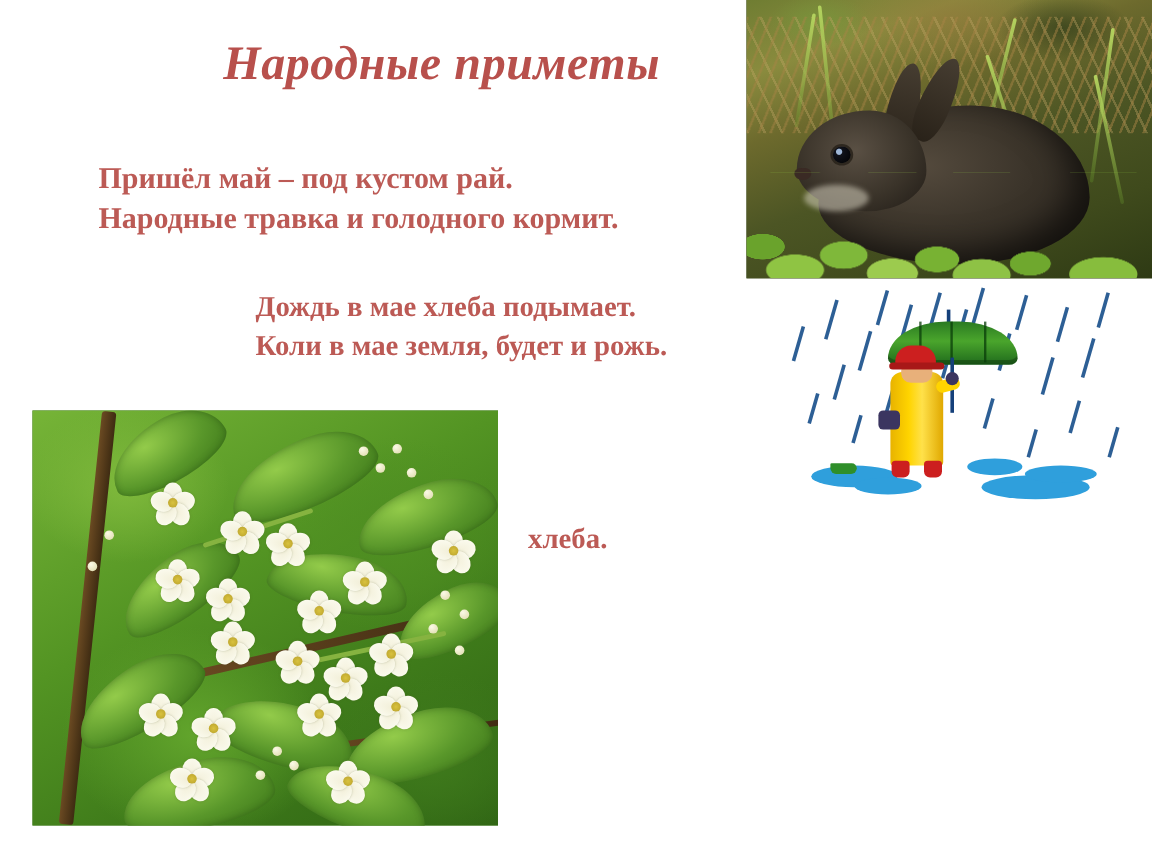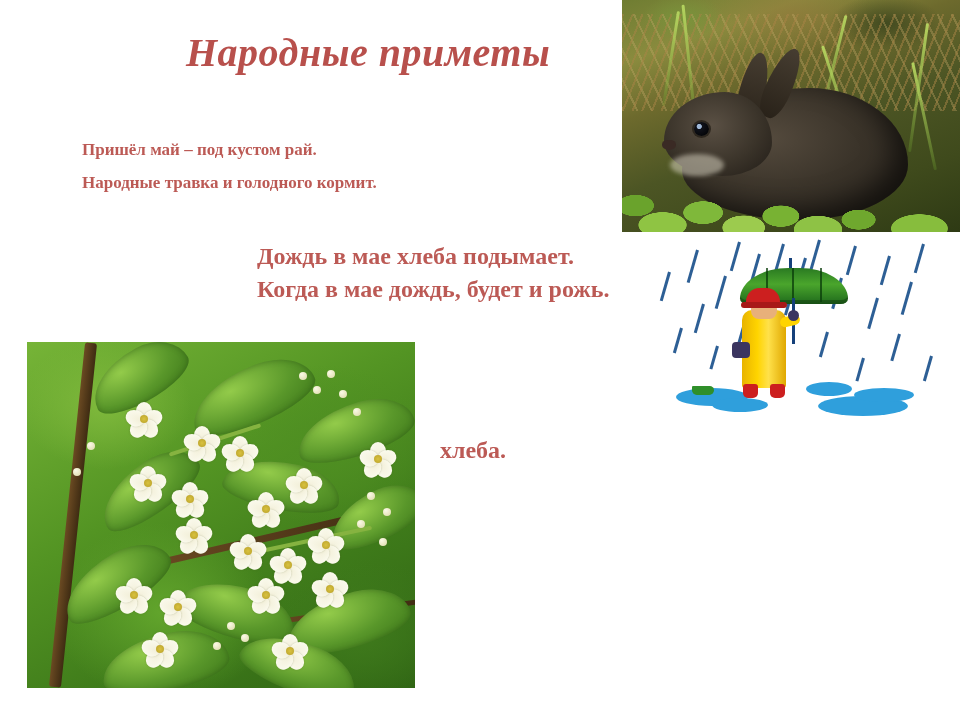--- a/index.html
+++ b/index.html
@@ -40,29 +40,28 @@
     font-weight: bold;
     white-space: nowrap;
   }
   .proverb .line {
     display: block;
   }
 
   #proverb-spring {
     left: 82px;
     top: 133px;
-    font-size: 17px;
+    font-size: 25px;
     line-height: 33px;
   }
   #proverb-rain {
     left: 213px;
     top: 240px;
     font-size: 24px;
     line-height: 33px;
-    margin-left: 44px;
   }
   #proverb-cherry {
     left: 440px;
     top: 432px;
     font-size: 24px;
     line-height: 36px;
   }
 
   
   .photo-hare {
@@ -406,21 +405,21 @@
     <div class="fg-leaves"></div>
   </div>
 
   <div class="proverb" id="proverb-spring">
     <span class="line">Пришёл май – под кустом рай.</span>
     <span class="line">Народные  травка и голодного кормит.</span>
   </div>
 
   <div class="proverb" id="proverb-rain">
     <span class="line">Дождь в мае хлеба подымает.</span>
-    <span class="line">Когда в мае дождь, будет и рожь.</span>
+    <span class="line">Коли в мае земля, будет и рожь.</span>
   </div>
 
   <div class="clip-rain">
     <div class="drop" style="left:10px;  top:34px;  height:30px;"></div>
     <div class="drop" style="left:22px;  top:90px;  height:26px;"></div>
     <div class="drop" style="left:38px;  top:12px;  height:34px;"></div>
     <div class="drop" style="left:44px;  top:66px;  height:30px;"></div>
     <div class="drop" style="left:58px;  top:108px; height:24px;"></div>
     <div class="drop" style="left:66px;  top:38px;  height:34px;"></div>
     <div class="drop" style="left:80px;  top:4px;   height:30px;"></div>

